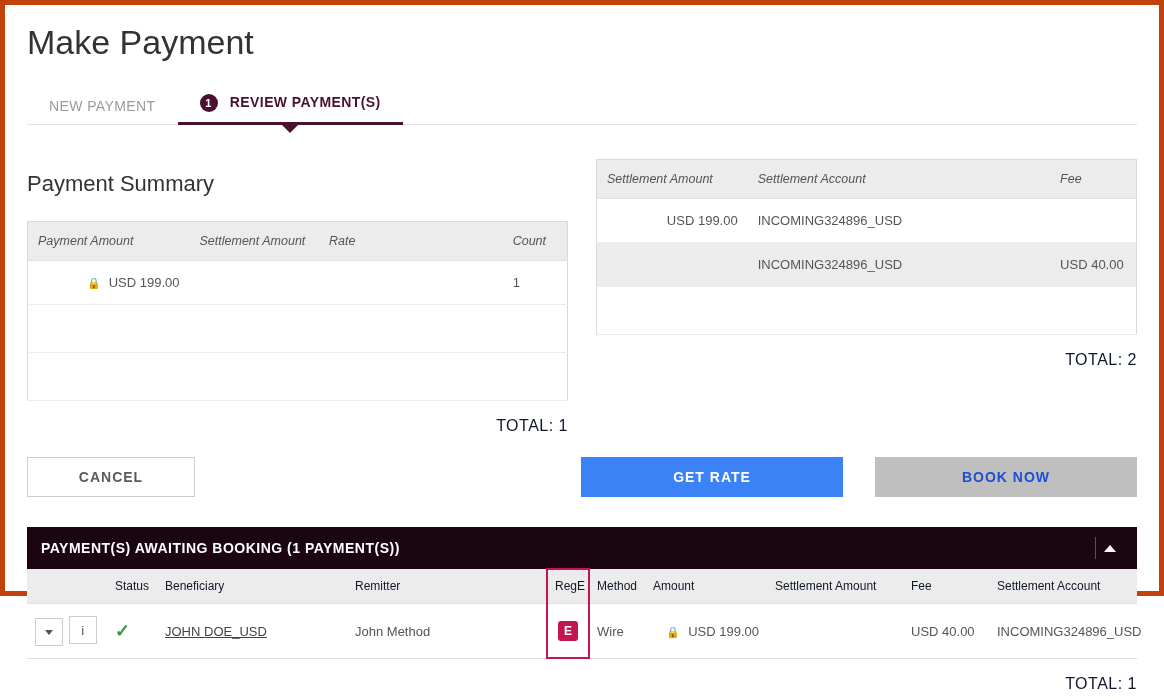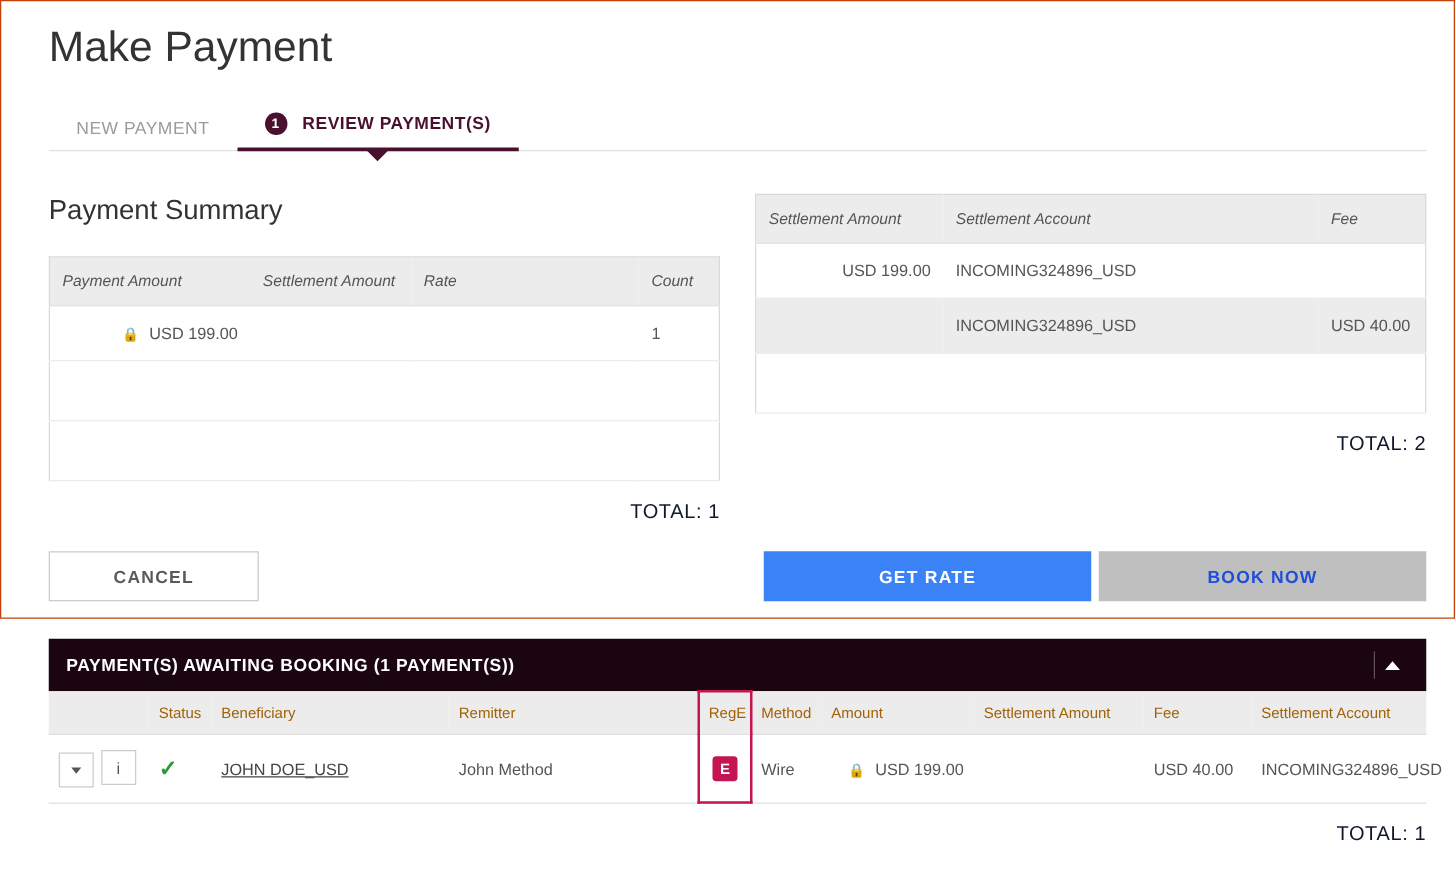--- a/index.html
+++ b/index.html
@@ -6,24 +6,24 @@
   body {
     margin: 0;
     font-family: "Segoe UI", Arial, sans-serif;
     background: #fff;
     color: #3a3a3a;
     width: 1164px;
     height: 700px;
     overflow: hidden;
   }
   .frame {
-    border: 1px solid #c2410c;
+    border: 5px solid #c2410c;
     width: 1164px;
-    height: 495px;
-    padding: 0 0 8px 16px;
+    height: 596px;
+    padding: 0 0 8px 0;
   }
   .page-title {
     font-size: 34px;
     font-weight: 300;
     color: #333;
     margin: 18px 24px 22px 22px;
   }
   .tabs {
     display: flex;
     align-items: flex-end;
@@ -74,21 +74,21 @@
     gap: 28px;
     margin: 34px 22px 0 22px;
   }
   .panel {
     flex: 1;
   }
   .panel-title {
     font-size: 22px;
     font-weight: 300;
     color: #333;
-    margin: 0 0 24px 0;
+    margin: 12px 0 24px 0;
   }
   table.summary {
     width: 100%;
     border-collapse: collapse;
     table-layout: fixed;
     border: 1px solid #d9d9d9;
   }
   table.summary th {
     background: #ececec;
     font-weight: 400;
@@ -112,21 +112,21 @@
   .total-line {
     text-align: right;
     font-size: 16px;
     color: #0f172a;
     margin-top: 16px;
     letter-spacing: .5px;
   }
   .actions {
     display: flex;
     margin: 22px 22px 0 22px;
-    gap: 6px;
+    gap: 32px;
   }
   .btn {
     height: 40px;
     display: flex;
     align-items: center;
     justify-content: center;
     font-size: 14px;
     font-weight: 600;
     letter-spacing: 1px;
     cursor: pointer;
@@ -178,21 +178,21 @@
   table.awaiting {
     width: calc(100% - 44px);
     margin: 0 22px;
     border-collapse: collapse;
     table-layout: fixed;
   }
   table.awaiting th {
     background: #ececec;
     font-size: 12px;
     font-weight: 400;
-    color: #a16207;
+    color: #0f172a;
     text-align: left;
     padding: 10px 8px;
     border-bottom: 1px solid #e0e0e0;
   }
   table.awaiting td {
     font-size: 13px;
     color: #555;
     padding: 12px 8px;
     border-bottom: 1px solid #e0e0e0;
     vertical-align: middle;

